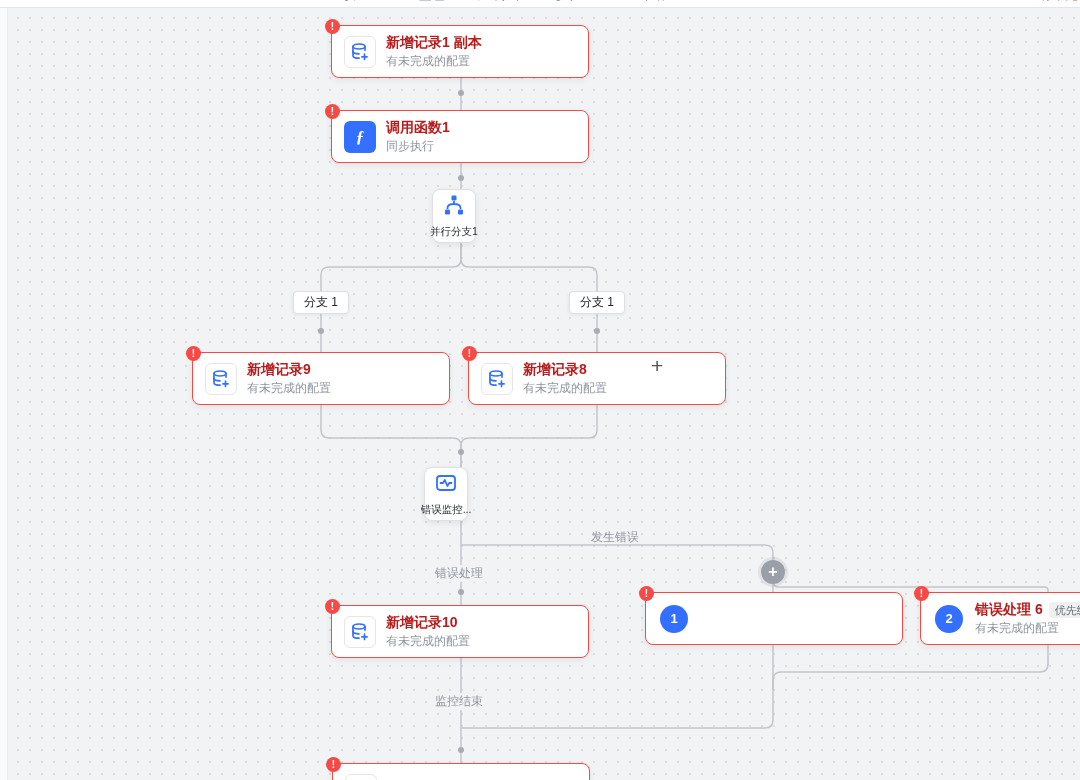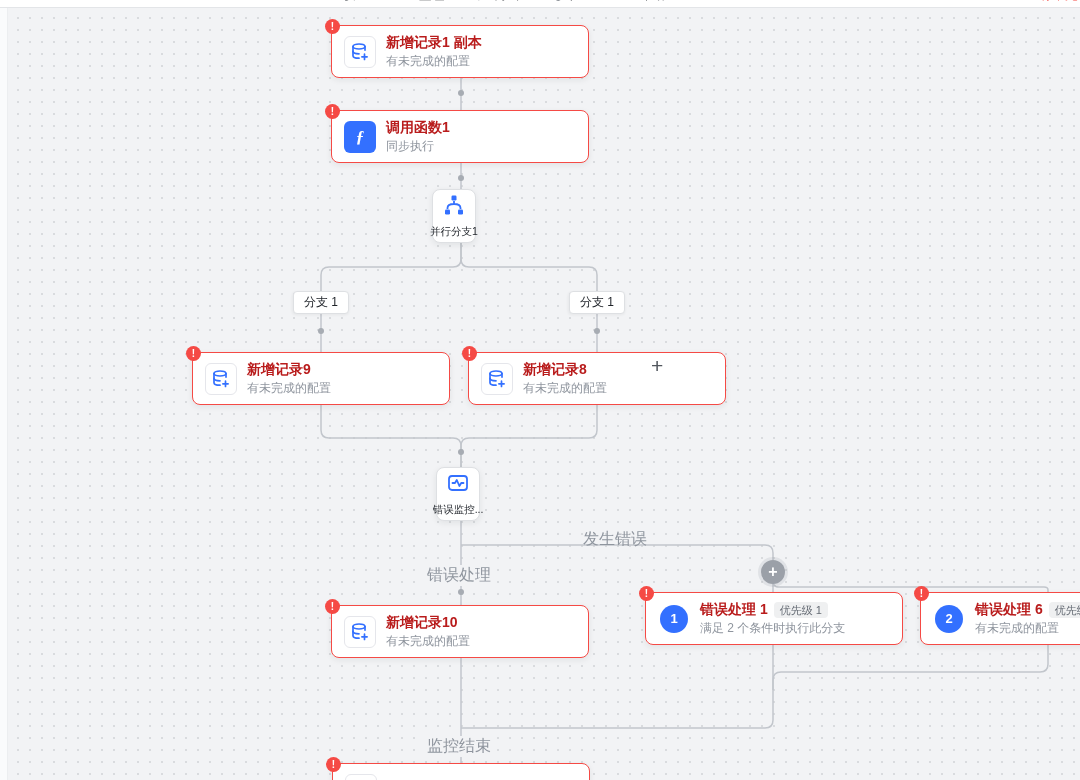--- a/index.html
+++ b/index.html
@@ -39,21 +39,21 @@
   .pill{background:#eff0f1;border-radius:4px;padding:1px 6px;font-size:11px;color:#646a73;font-weight:normal;line-height:14px}
 
   .mini{position:absolute;width:44px;height:54px;background:#fff;border:1px solid #dee0e3;border-radius:8px;
     box-shadow:0 2px 6px rgba(31,35,41,.08);display:flex;flex-direction:column;align-items:center;
     justify-content:center;gap:5px;cursor:pointer}
   .mlabel{font-size:10.5px;color:#1f2329;max-width:54px;overflow:hidden;text-overflow:ellipsis;white-space:nowrap}
 
   .branch-pill{position:absolute;transform:translateX(-50%);background:#fff;border:1px solid #dee0e3;border-radius:4px;
     padding:2px 10px;font-size:12px;color:#1f2329;box-shadow:0 1px 3px rgba(31,35,41,.06);cursor:pointer;white-space:nowrap}
 
-  .edge-label{position:absolute;font-size:16px;color:#8f959e;transform:translateX(-50%);white-space:nowrap}
+  .edge-label{position:absolute;font-size:12px;color:#8f959e;transform:translateX(-50%);white-space:nowrap}
   .edge-label.masked{background:#f2f3f5;padding:0 4px}
 
   .plus-circle{position:absolute;width:24px;height:24px;border-radius:50%;background:#9ba0a8;color:#fff;
     display:flex;align-items:center;justify-content:center;font-size:16px;font-weight:bold;line-height:1;cursor:pointer;
     box-shadow:0 0 0 3px rgba(155,160,168,.2)}
   .plus-float{position:absolute;font-size:21px;color:#51565d;cursor:pointer;line-height:1;font-weight:400}
 </style>
 </head>
 <body>
 
@@ -83,21 +83,21 @@
       <circle cx="321" cy="331" r="3"></circle>
       <circle cx="597" cy="331" r="3"></circle>
       <circle cx="461" cy="452" r="3"></circle>
       <circle cx="461" cy="592" r="3"></circle>
       <circle cx="461" cy="750" r="3"></circle>
     </g>
   </svg>
 
   <span class="edge-label" style="left:615px;top:529px">发生错误</span>
   <span class="edge-label masked" style="left:459px;top:565px">错误处理</span>
-  <span class="edge-label masked" style="left:459px;top:736px">监控结束</span>
+  <span class="edge-label masked" style="left:459px;top:693px">监控结束</span>
 
   <div class="node error" style="left:331px;top:25px">
     <span class="badge">!</span>
     <span class="icon-box">
       <svg width="20" height="20" viewBox="0 0 20 20" fill="none" stroke="#3370ff" stroke-width="1.7" stroke-linecap="round">
         <ellipse cx="9" cy="4.5" rx="6" ry="2.5"></ellipse>
         <path d="M3 4.5v4.8c0 1.4 2.7 2.5 6 2.5"></path>
         <path d="M15 4.5v3.6"></path>
         <path d="M3 9.3v4.4c0 1.4 2.7 2.5 6 2.5"></path>
         <path d="M14.5 12.2v5.2M11.9 14.8h5.2"></path>
@@ -162,21 +162,21 @@
       </svg>
     </span>
     <div class="texts">
       <div class="title">新增记录8</div>
       <div class="sub">有未完成的配置</div>
     </div>
   </div>
 
   <span class="plus-float" style="left:651px;top:355px">+</span>
 
-  <div class="mini" style="left:436px;top:467px">
+  <div class="mini" style="left:424px;top:467px">
     <span>
       <svg width="22" height="22" viewBox="0 0 22 22" fill="none" stroke="#3370ff" stroke-width="1.8" stroke-linecap="round" stroke-linejoin="round">
         <rect x="2" y="4" width="18" height="14" rx="3"></rect>
         <path d="M5.5 11h2.5l1.8-3 2.6 6 1.8-3h2.3"></path>
       </svg>
     </span>
     <span class="mlabel">错误监控...</span>
   </div>
 
   <div class="plus-circle" style="left:761px;top:560px">
@@ -196,27 +196,20 @@
     </span>
     <div class="texts">
       <div class="title">新增记录10</div>
       <div class="sub">有未完成的配置</div>
     </div>
   </div>
 
   <div class="node error" style="left:645px;top:592px">
     <span class="badge">!</span>
     <span class="numcircle">1</span>
-    <div class="texts">
-      <div class="titlerow">
-        <span class="title">错误处理 1</span>
-        <span class="pill">优先级 1</span>
-      </div>
-      <div class="sub">满足 2 个条件时执行此分支</div>
-    </div>
   </div>
 
   <div class="node error" style="left:920px;top:592px">
     <span class="badge">!</span>
     <span class="numcircle">2</span>
     <div class="texts">
       <div class="titlerow">
         <span class="title">错误处理 6</span>
         <span class="pill">优先级 2</span>
       </div>

